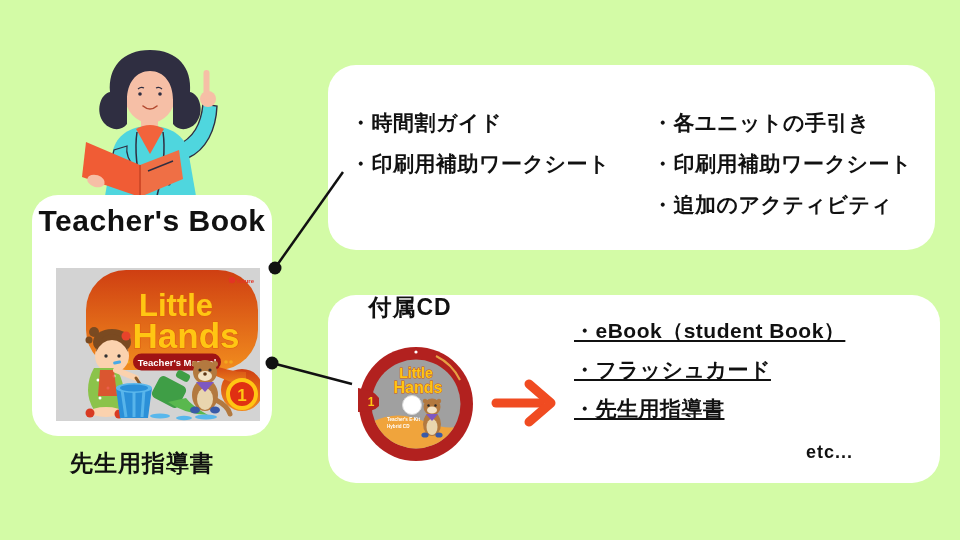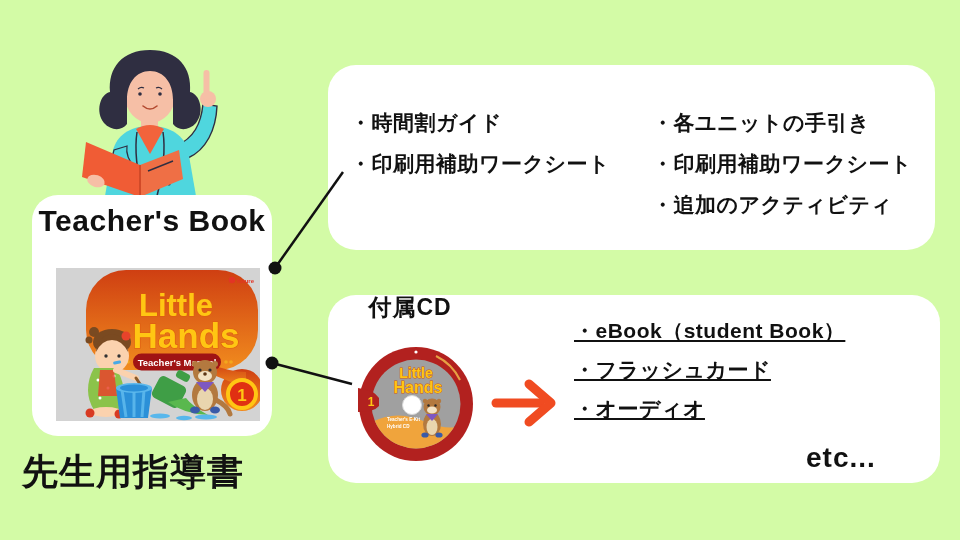--- a/index.html
+++ b/index.html
@@ -18,41 +18,41 @@
   }
   #left-panel{left:32px;top:195px;width:240px;height:241px;border-radius:26px;}
   #top-panel{left:328px;top:65px;width:607px;height:185px;}
   #bottom-panel{left:328px;top:295px;width:612px;height:188px;}
   .panel-title{
     position:absolute;left:0;right:0;top:9px;
     text-align:center;font-size:30px;font-weight:800;letter-spacing:0.5px;
   }
   .caption{
     position:absolute;left:22px;top:448px;width:240px;
-    text-align:left;font-size:36px;font-weight:800;letter-spacing:1px;
+    text-align:center;font-size:23px;font-weight:800;letter-spacing:1px;
   }
   .bullet-col{
     position:absolute;
     display:flex;flex-direction:column;
   }
   .bullet-col div{
     font-size:21px;font-weight:700;letter-spacing:0.5px;white-space:nowrap;
   }
   #top-col-left{left:350px;top:102px;}
   #top-col-right{left:652px;top:102px;}
   #top-col-left div,#top-col-right div{line-height:41px;}
   #bottom-col{left:574px;top:311px;}
   #bottom-col div{line-height:39px;text-decoration:underline;}
   .cd-label{
     position:absolute;left:330px;top:292px;width:160px;
     text-align:center;font-size:23px;font-weight:800;letter-spacing:1px;
   }
   .etc{
     position:absolute;left:806px;top:442px;
-    font-size:28px;font-weight:800;letter-spacing:1px;
+    font-size:18px;font-weight:800;letter-spacing:1px;
   }
   .abs-svg{position:absolute;}
   #overlay{left:0;top:0;pointer-events:none;}
 </style>
 </head>
 <body>
 
 <div class="stage">
 
   <svg class="abs-svg" style="left:0;top:0;" width="960" height="540" viewBox="0 0 960 540">
@@ -206,21 +206,21 @@
     <div>・各ユニットの手引き</div>
     <div>・印刷用補助ワークシート</div>
     <div>・追加のアクティビティ</div>
   </div>
 
   <div id="bottom-panel" class="panel"></div>
   <div class="cd-label">付属CD</div>
   <div id="bottom-col" class="bullet-col">
     <div>・eBook（student Book）</div>
     <div>・フラッシュカード</div>
-    <div>・オーディオ</div>
+    <div>・先生用指導書</div>
   </div>
   <div class="etc">etc...</div>
 
   <svg class="abs-svg" style="left:358px;top:346px;" width="116" height="116" viewBox="0 0 116 116">
     <circle cx="58" cy="58" r="57" fill="#b2211f"></circle>
     <path d="M78,10 A52,52 0 0 1 102,34" stroke="#f2c14e" stroke-width="2" fill="none" opacity="0.8"></path>
     <circle cx="58" cy="6" r="1.6" fill="#ffffff"></circle>
     <circle cx="58" cy="58" r="44.5" fill="#a0a0a0"></circle>
     <defs>
         <clipPath id="cdClip">

